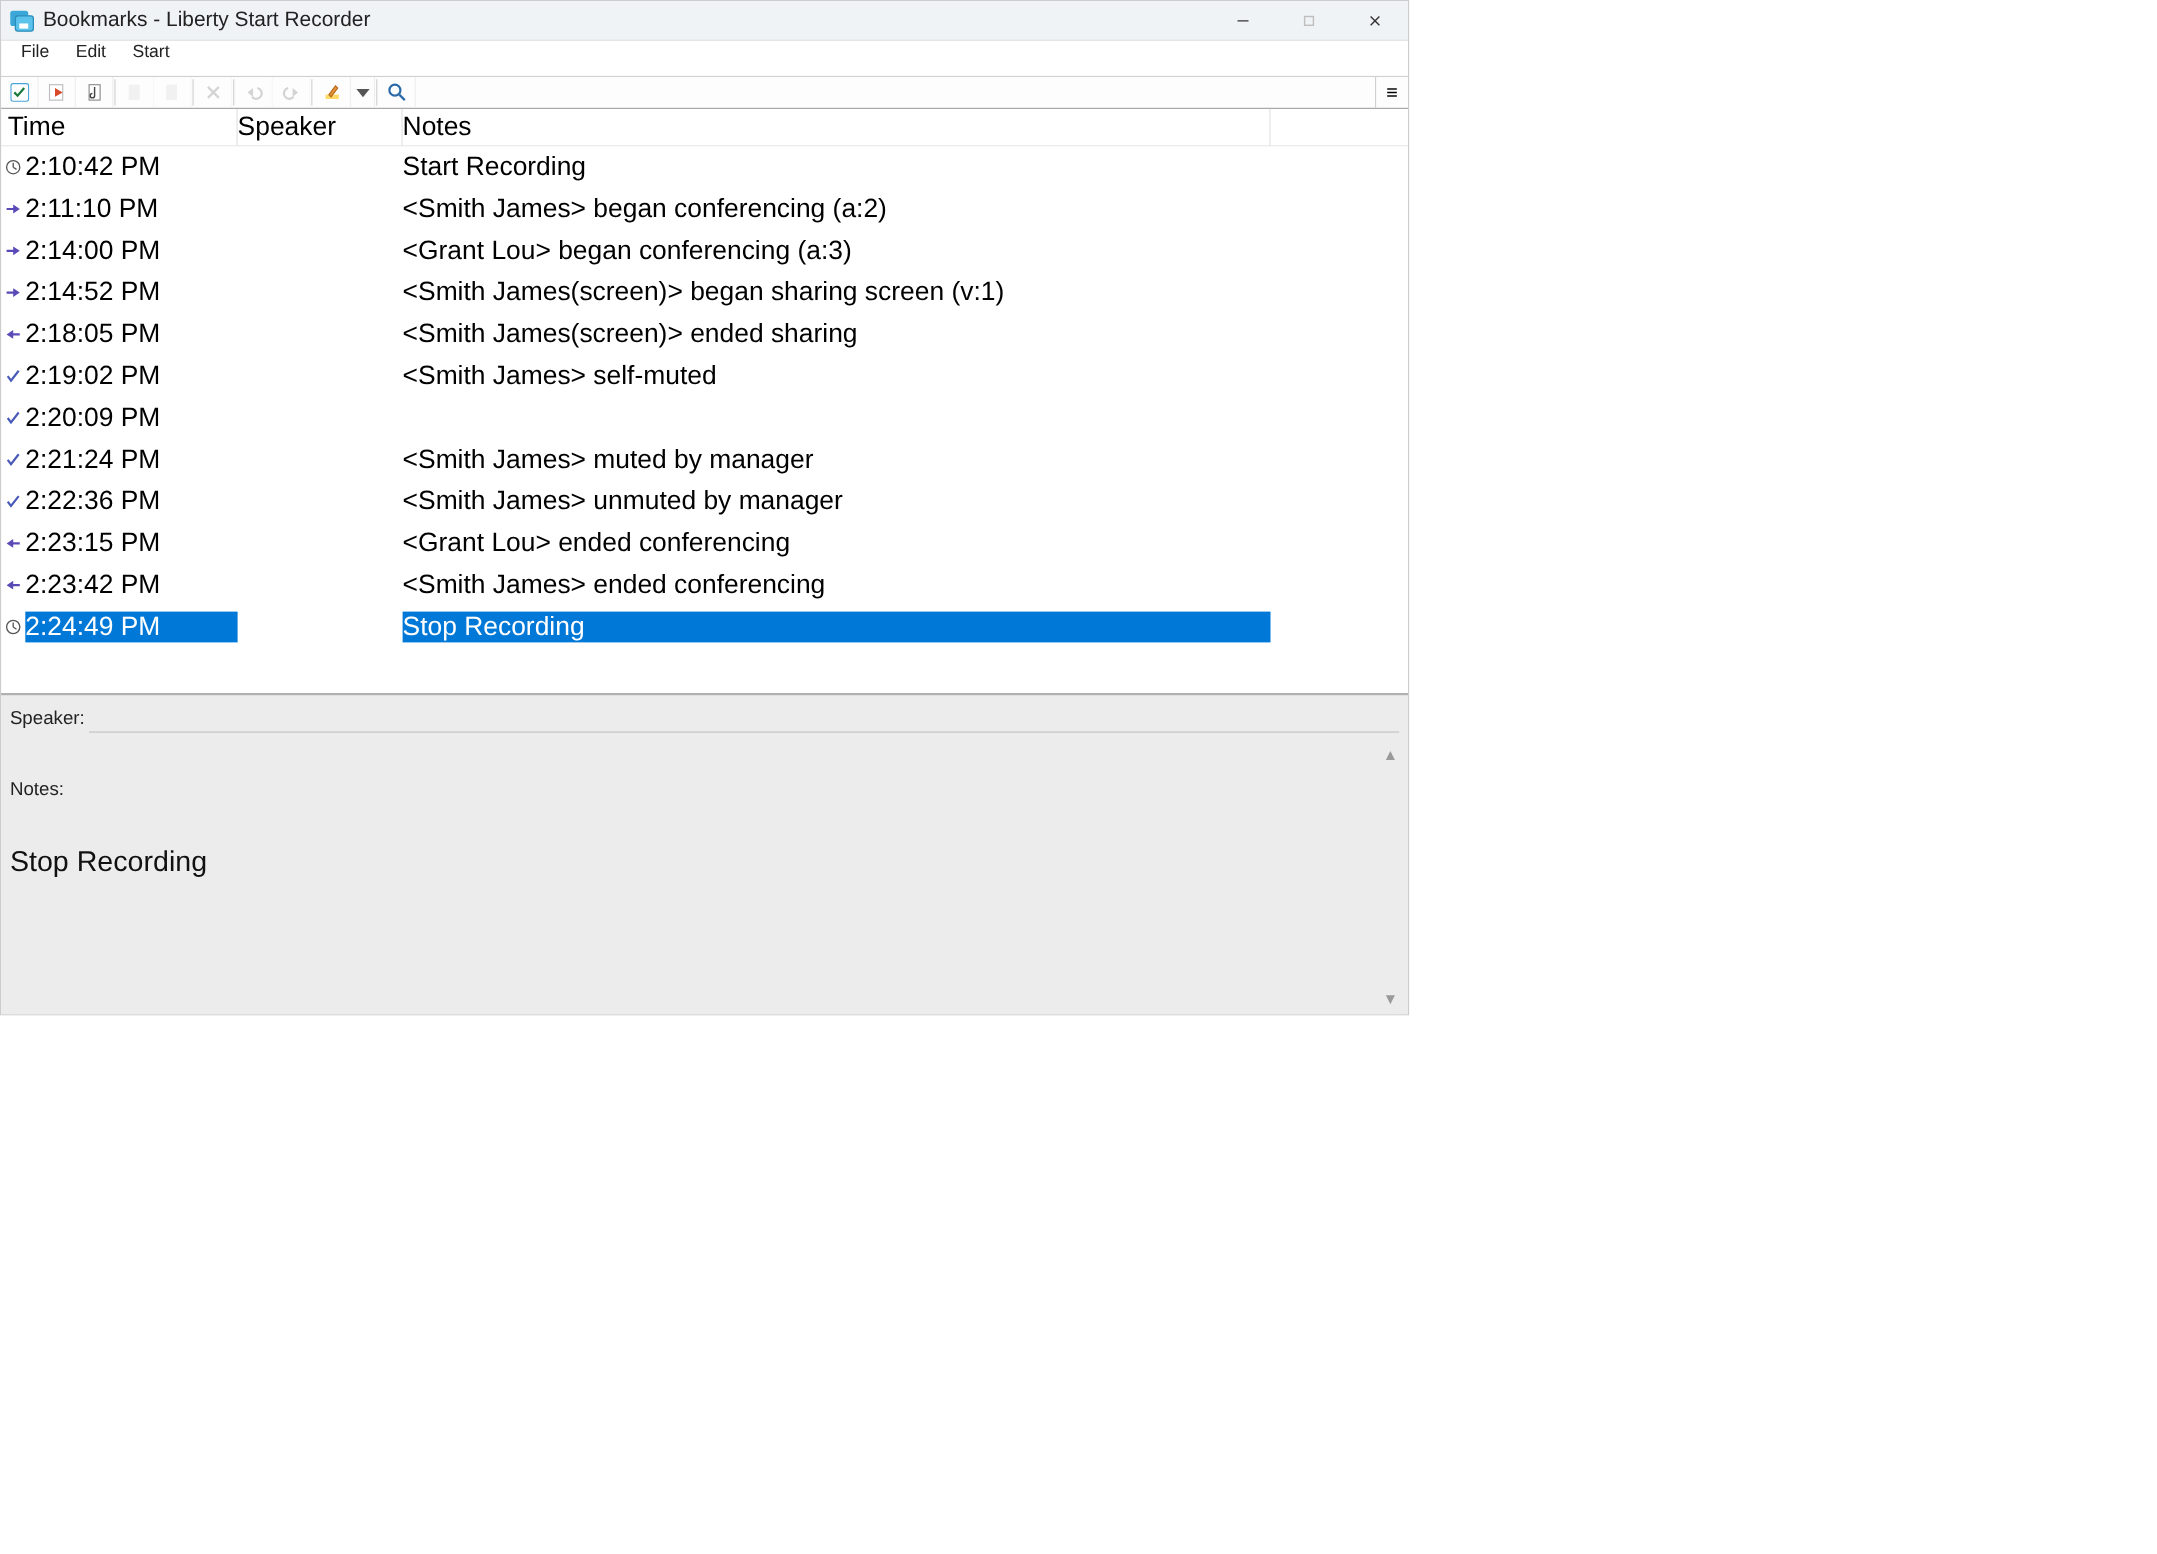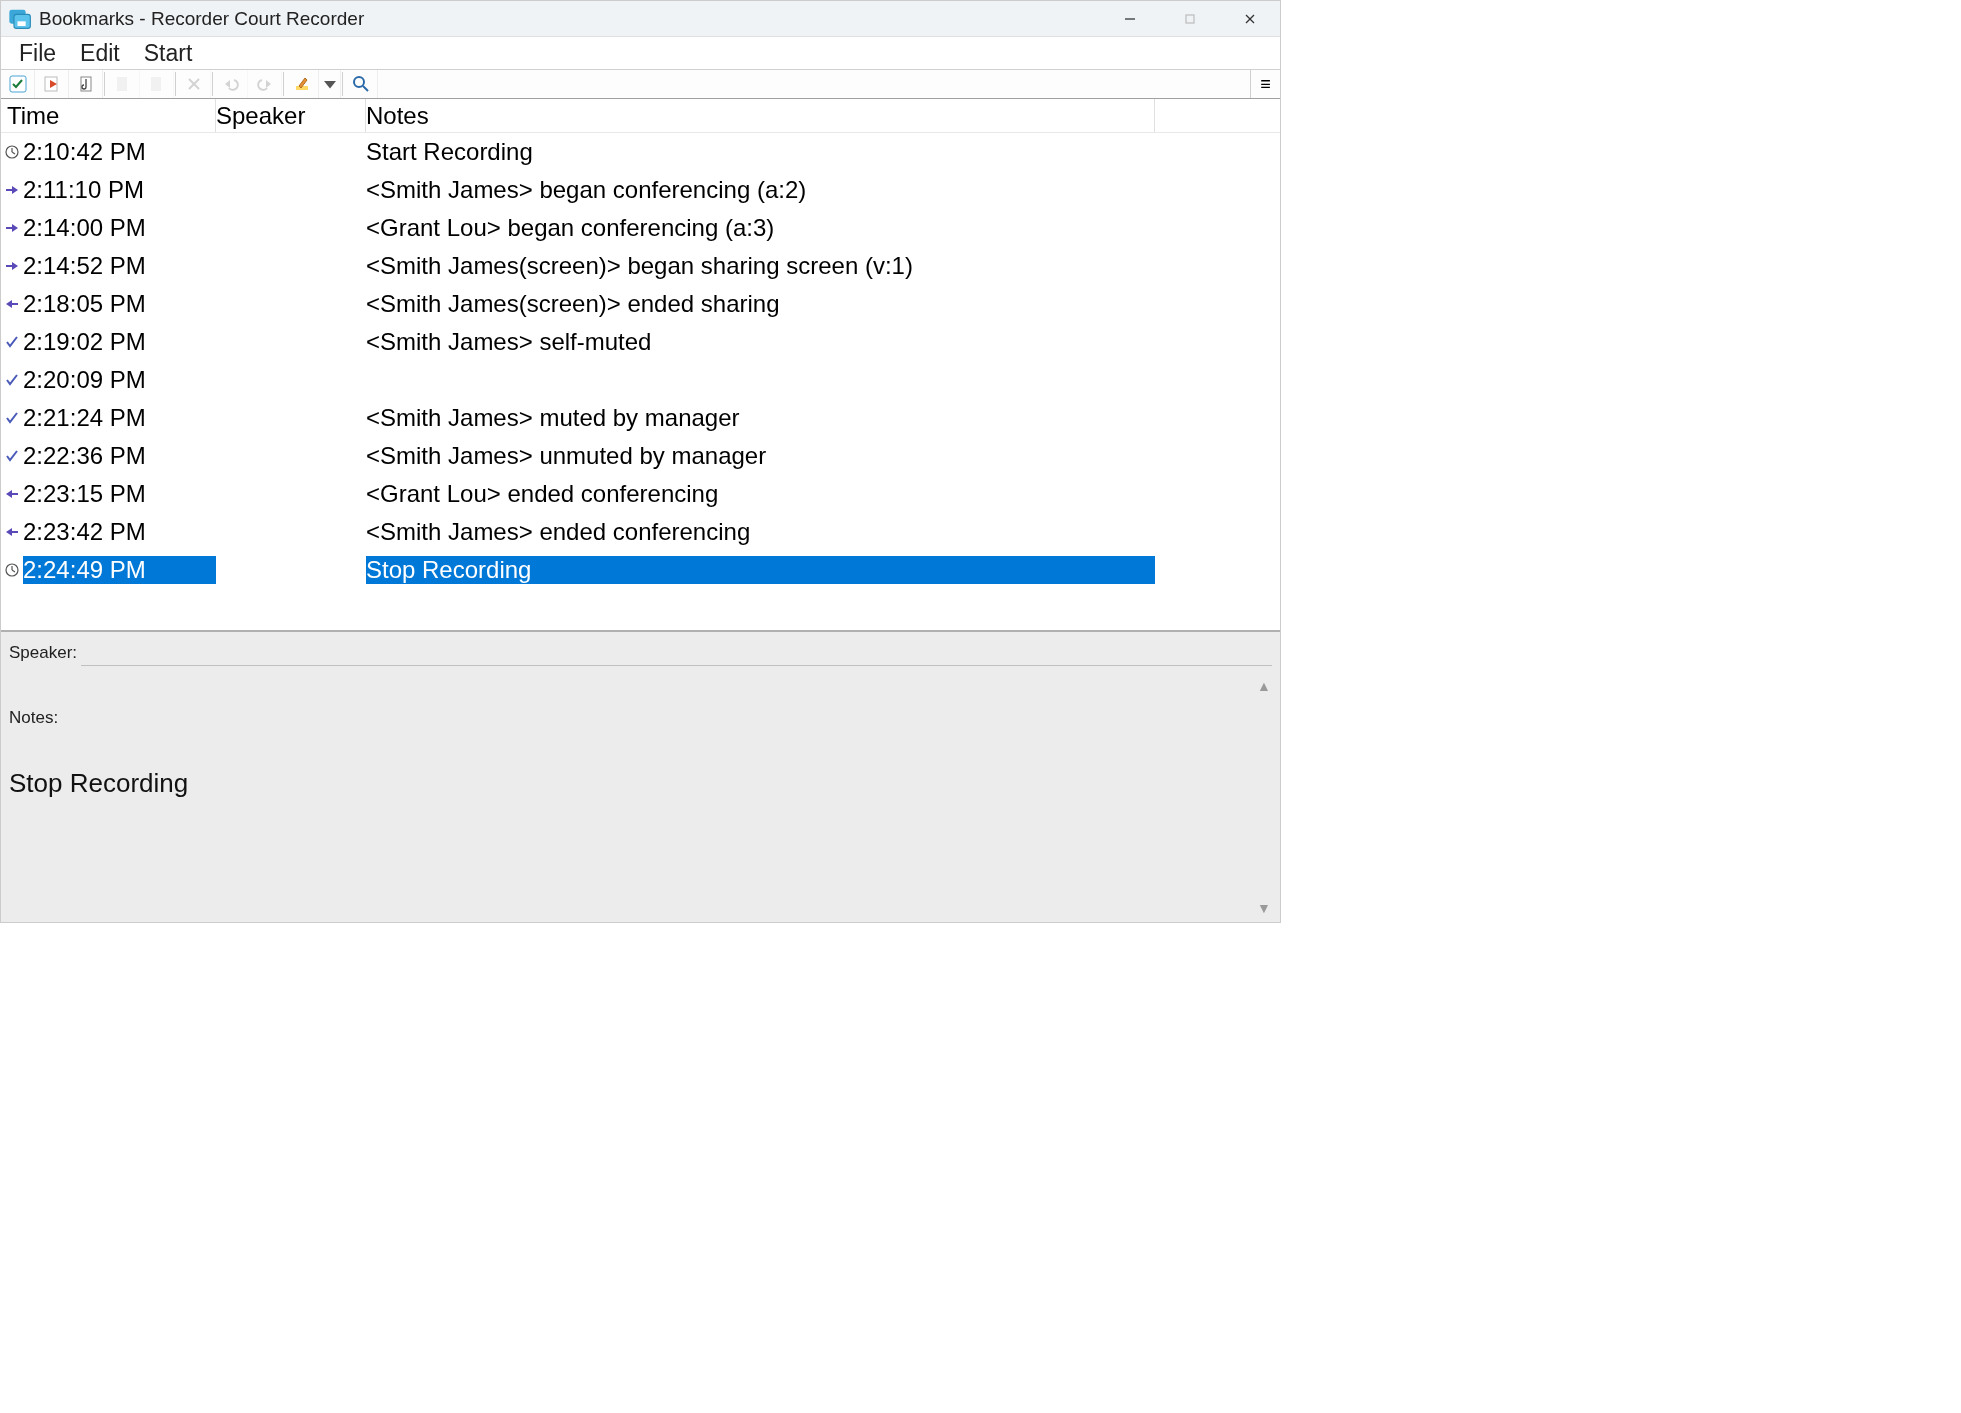--- a/index.html
+++ b/index.html
@@ -9,21 +9,21 @@
   
   .titlebar { display: flex; align-items: center; height: 36px; background: #f0f3f6; border-bottom: 1px solid #e0e0e0; }
   .titlebar-icon { width: 28px; height: 22px; margin: 0 4px 0 6px; display:flex; align-items:center; justify-content:center; }
   .titlebar-text { font-size: 19px; color: #222; flex: 0 0 auto; }
   .titlebar-spacer { flex: 1; }
   .win-btn { width: 60px; height: 36px; display:flex; align-items:center; justify-content:center; color:#333; }
   .win-btn svg { width:14px; height:14px; }
   .win-btn.max { color:#bfbfbf; }
 
   
-  .menubar { display:flex; height:32px; align-items:center; padding: 0 6px; font-size:23px; color:#222; }
+  .menubar { display:flex; height:32px; align-items:flex-start; padding: 0 6px; font-size:16px; color:#222; }
   .menu-item { padding: 2px 12px; }
 
   
   .toolbar { display:flex; align-items:center; height:30px; border-top:1px solid #d0d0d0; border-bottom:1px solid #a0a0a0; background:#fdfdfd; }
   .tb-btn { width:34px; height:28px; display:flex; align-items:center; justify-content:center; border-right:1px solid #eee; }
   .tb-btn.disabled { opacity:0.35; }
   .tb-btn svg { width:18px; height:18px; }
   .tb-sep { width:1px; height:24px; background:#d0d0d0; margin:0 1px; }
   .tb-spacer { flex:1; }
   .tb-menu { width:30px; display:flex; align-items:center; justify-content:center; border-left:1px solid #d0d0d0; height:28px; font-size:18px; font-weight:bold; }
@@ -67,21 +67,21 @@
 <div class="window">
 
   <div class="titlebar">
     <span class="titlebar-icon">
       <svg viewBox="0 0 24 24">
           <rect x="2" y="4" width="14" height="12" rx="2" fill="#3aa7d8"></rect>
           <rect x="6" y="8" width="14" height="12" rx="2" fill="#5bc2ec" stroke="#2a8cb8"></rect>
           <rect x="9" y="14" width="7" height="4" fill="#fff"></rect>
         </svg>
     </span>
-    <span class="titlebar-text">Bookmarks - Recorder Court Recorder</span>
+    <span class="titlebar-text">Bookmarks - Liberty Start Recorder</span>
     <span class="titlebar-spacer"></span>
     <div class="win-btn">
         <svg viewBox="0 0 14 14">
           <line x1="2" y1="7" x2="12" y2="7" stroke="currentColor" stroke-width="1.3"></line>
         </svg>
       </div>
     <div class="win-btn max">
         <svg viewBox="0 0 14 14">
           <rect x="3" y="3" width="8" height="8" fill="none" stroke="currentColor" stroke-width="1.3"></rect>
         </svg>

